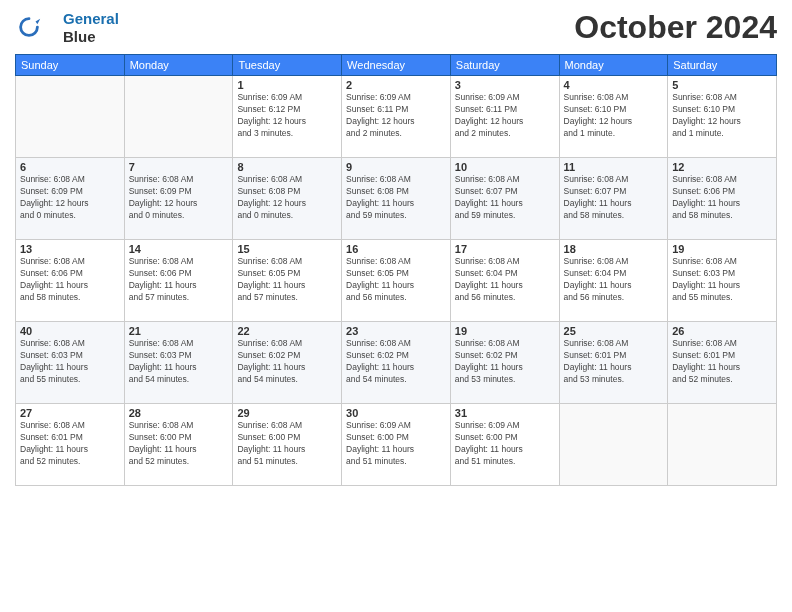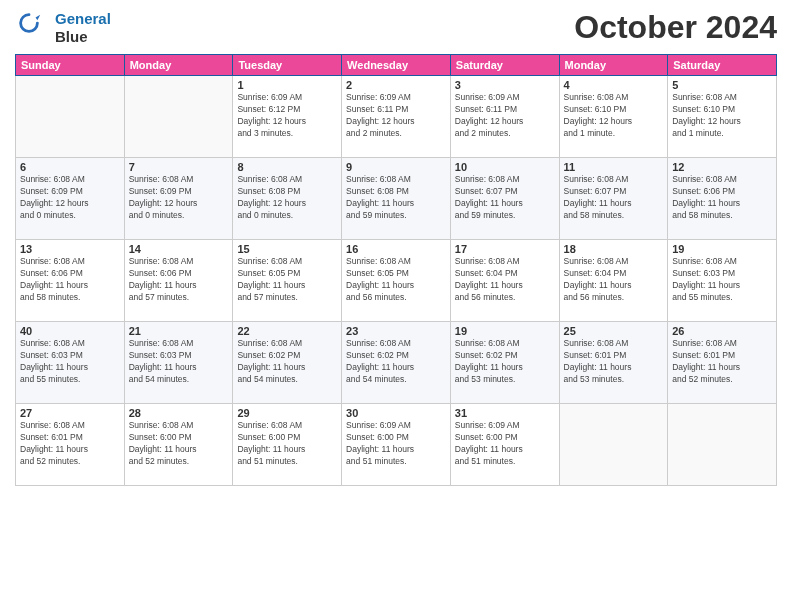--- a/index.html
+++ b/index.html
@@ -17,22 +17,22 @@
       padding: 10px 15px;
     }
     .header {
       display: flex;
       justify-content: space-between;
       align-items: flex-start;
       margin-bottom: 8px;
     }
     .logo {
       display: flex;
-      align-items: flex-start;
-      gap: 12px;
+      align-items: center;
+      gap: 20px;
     }
     .logo-text {
       font-size: 15px;
       font-weight: bold;
       color: #333;
       line-height: 1.2;
     }
     .logo-text span {
       color: #1a6faf;
     }
@@ -52,24 +52,24 @@
     .location {
       font-size: 14px;
       color: #555;
     }
     .calendar-table {
       width: 100%;
       border-collapse: collapse;
       table-layout: fixed;
     }
     .calendar-table th {
-      background: #ec4899;
+      background: #3b82f6;
       color: #fff;
       font-size: 11px;
-      font-weight: bold;
+      font-weight: normal;
       padding: 4px 5px;
       text-align: left;
       border: 1px solid #1a5aa0;
     }
     .calendar-table td {
       border: 1px solid #ccc;
       vertical-align: top;
       padding: 3px 4px;
       font-size: 9px;
       color: #333;

